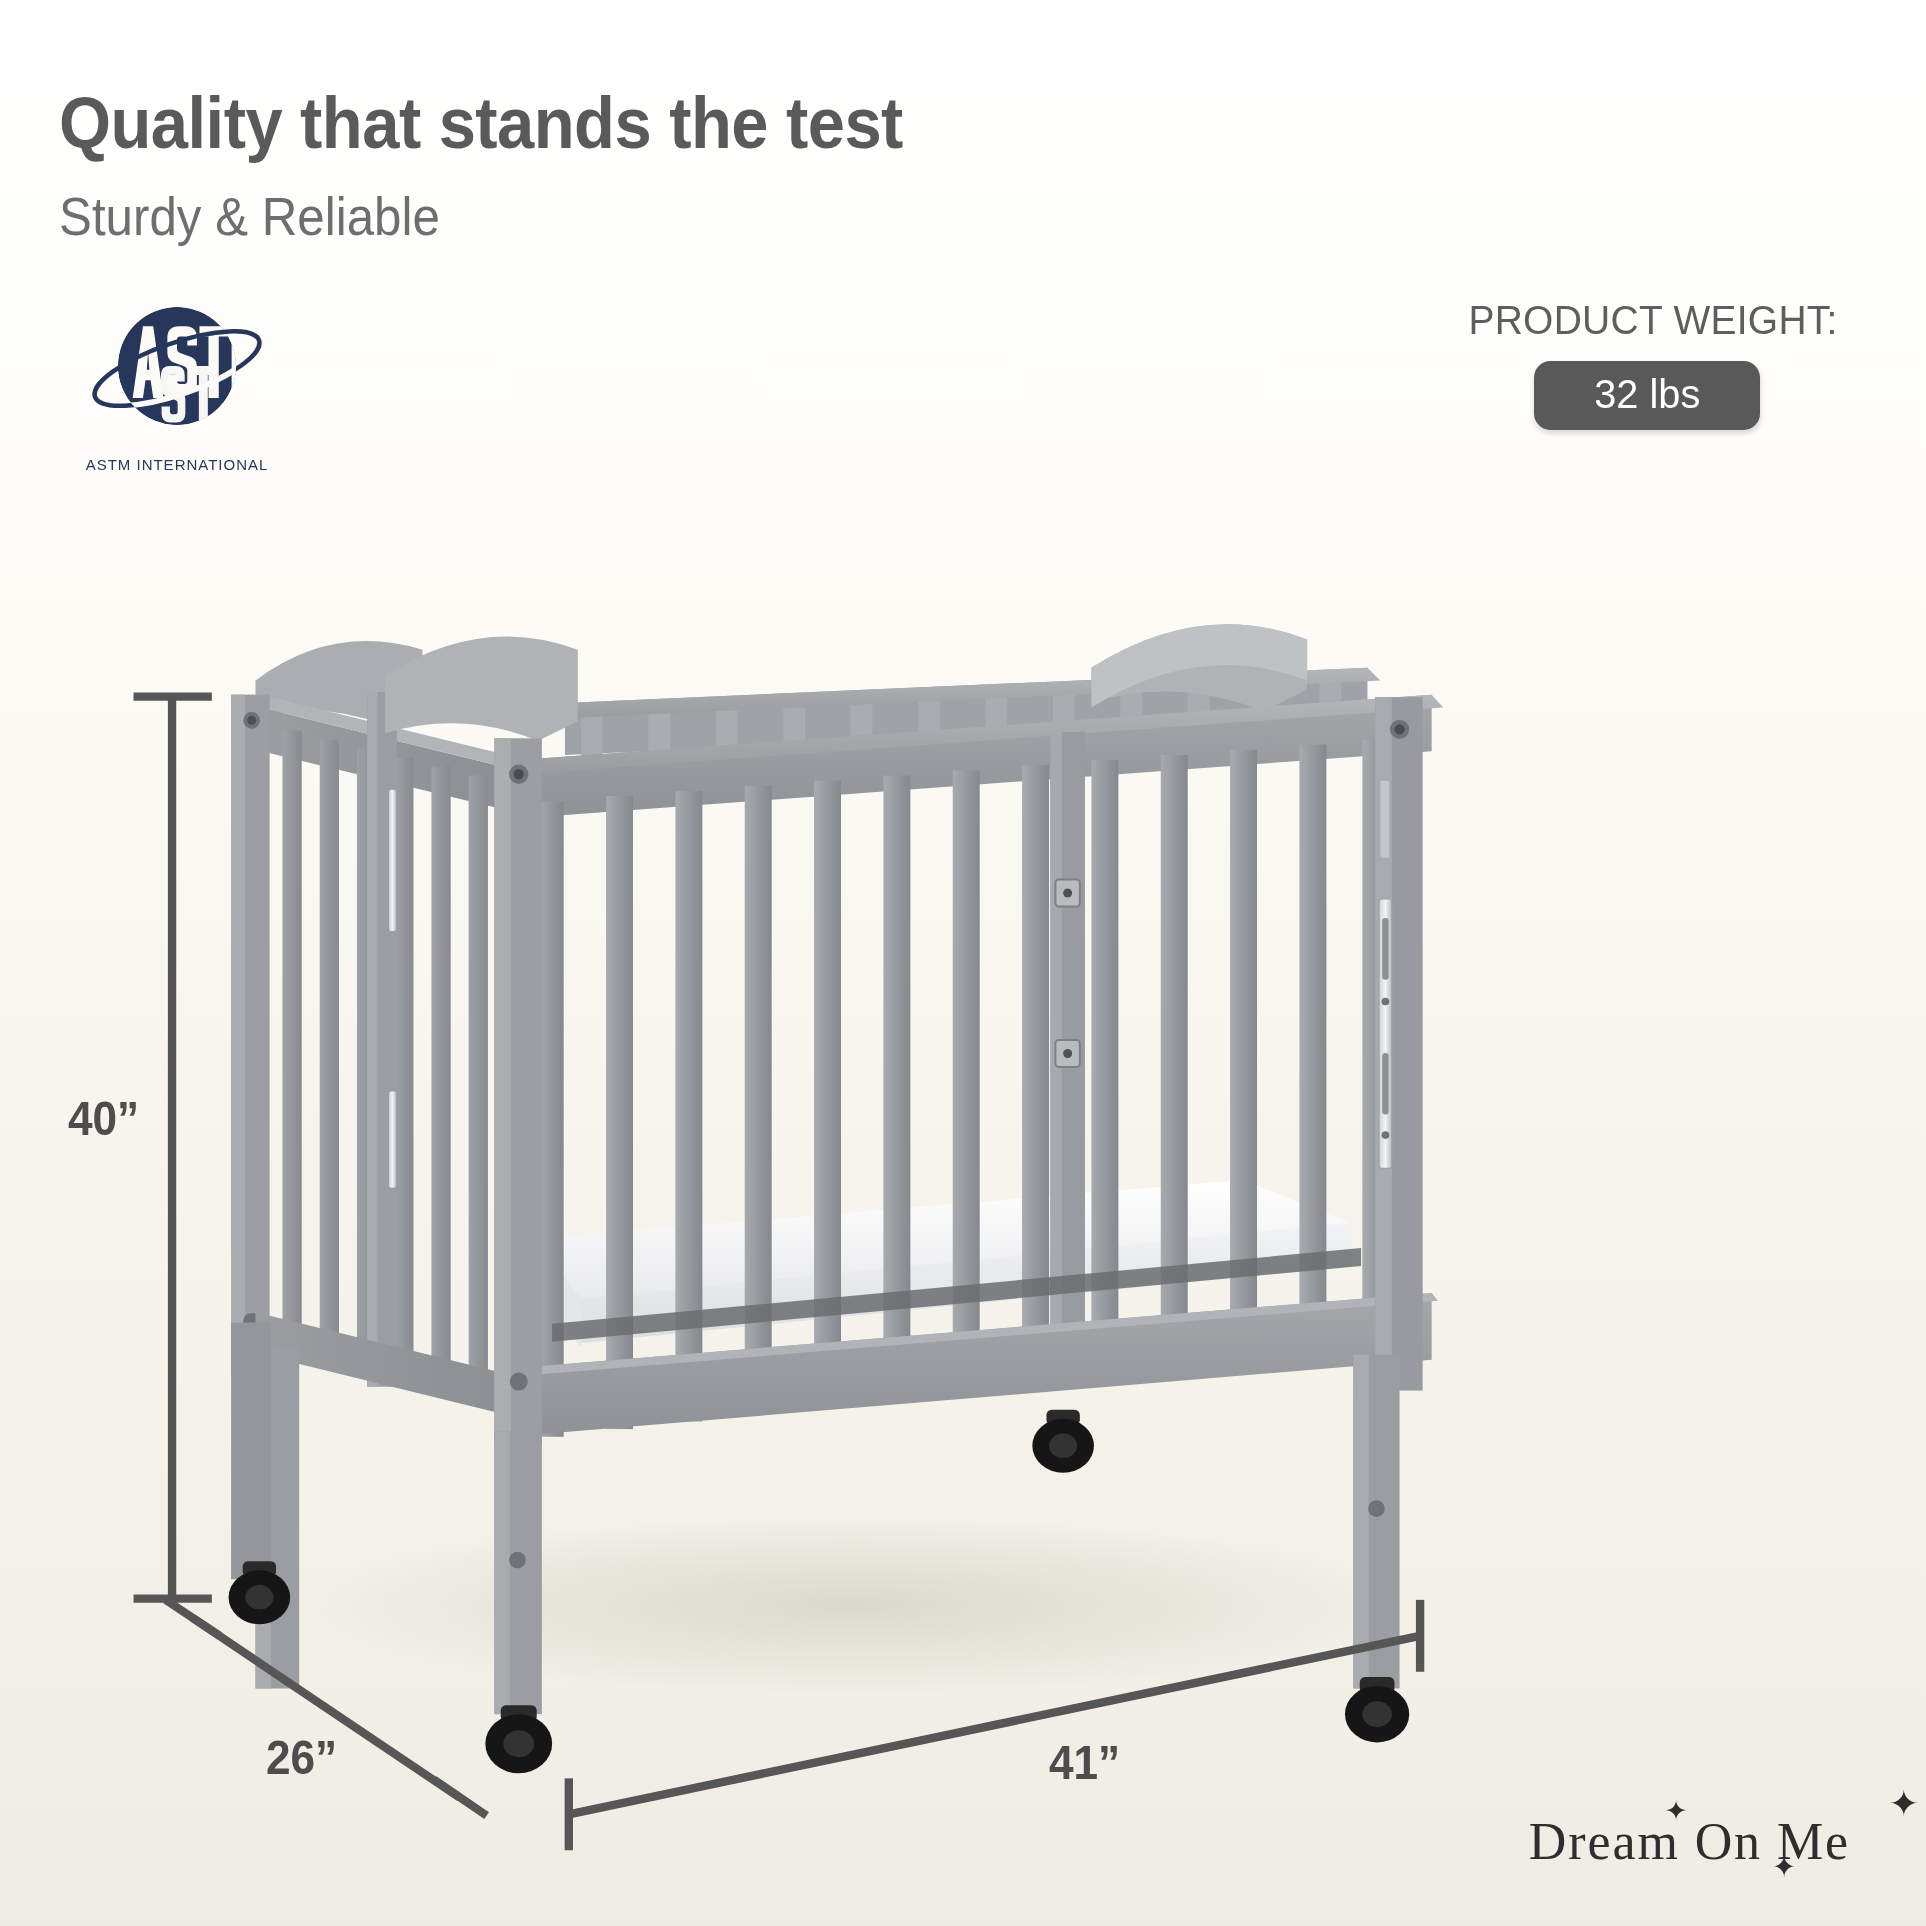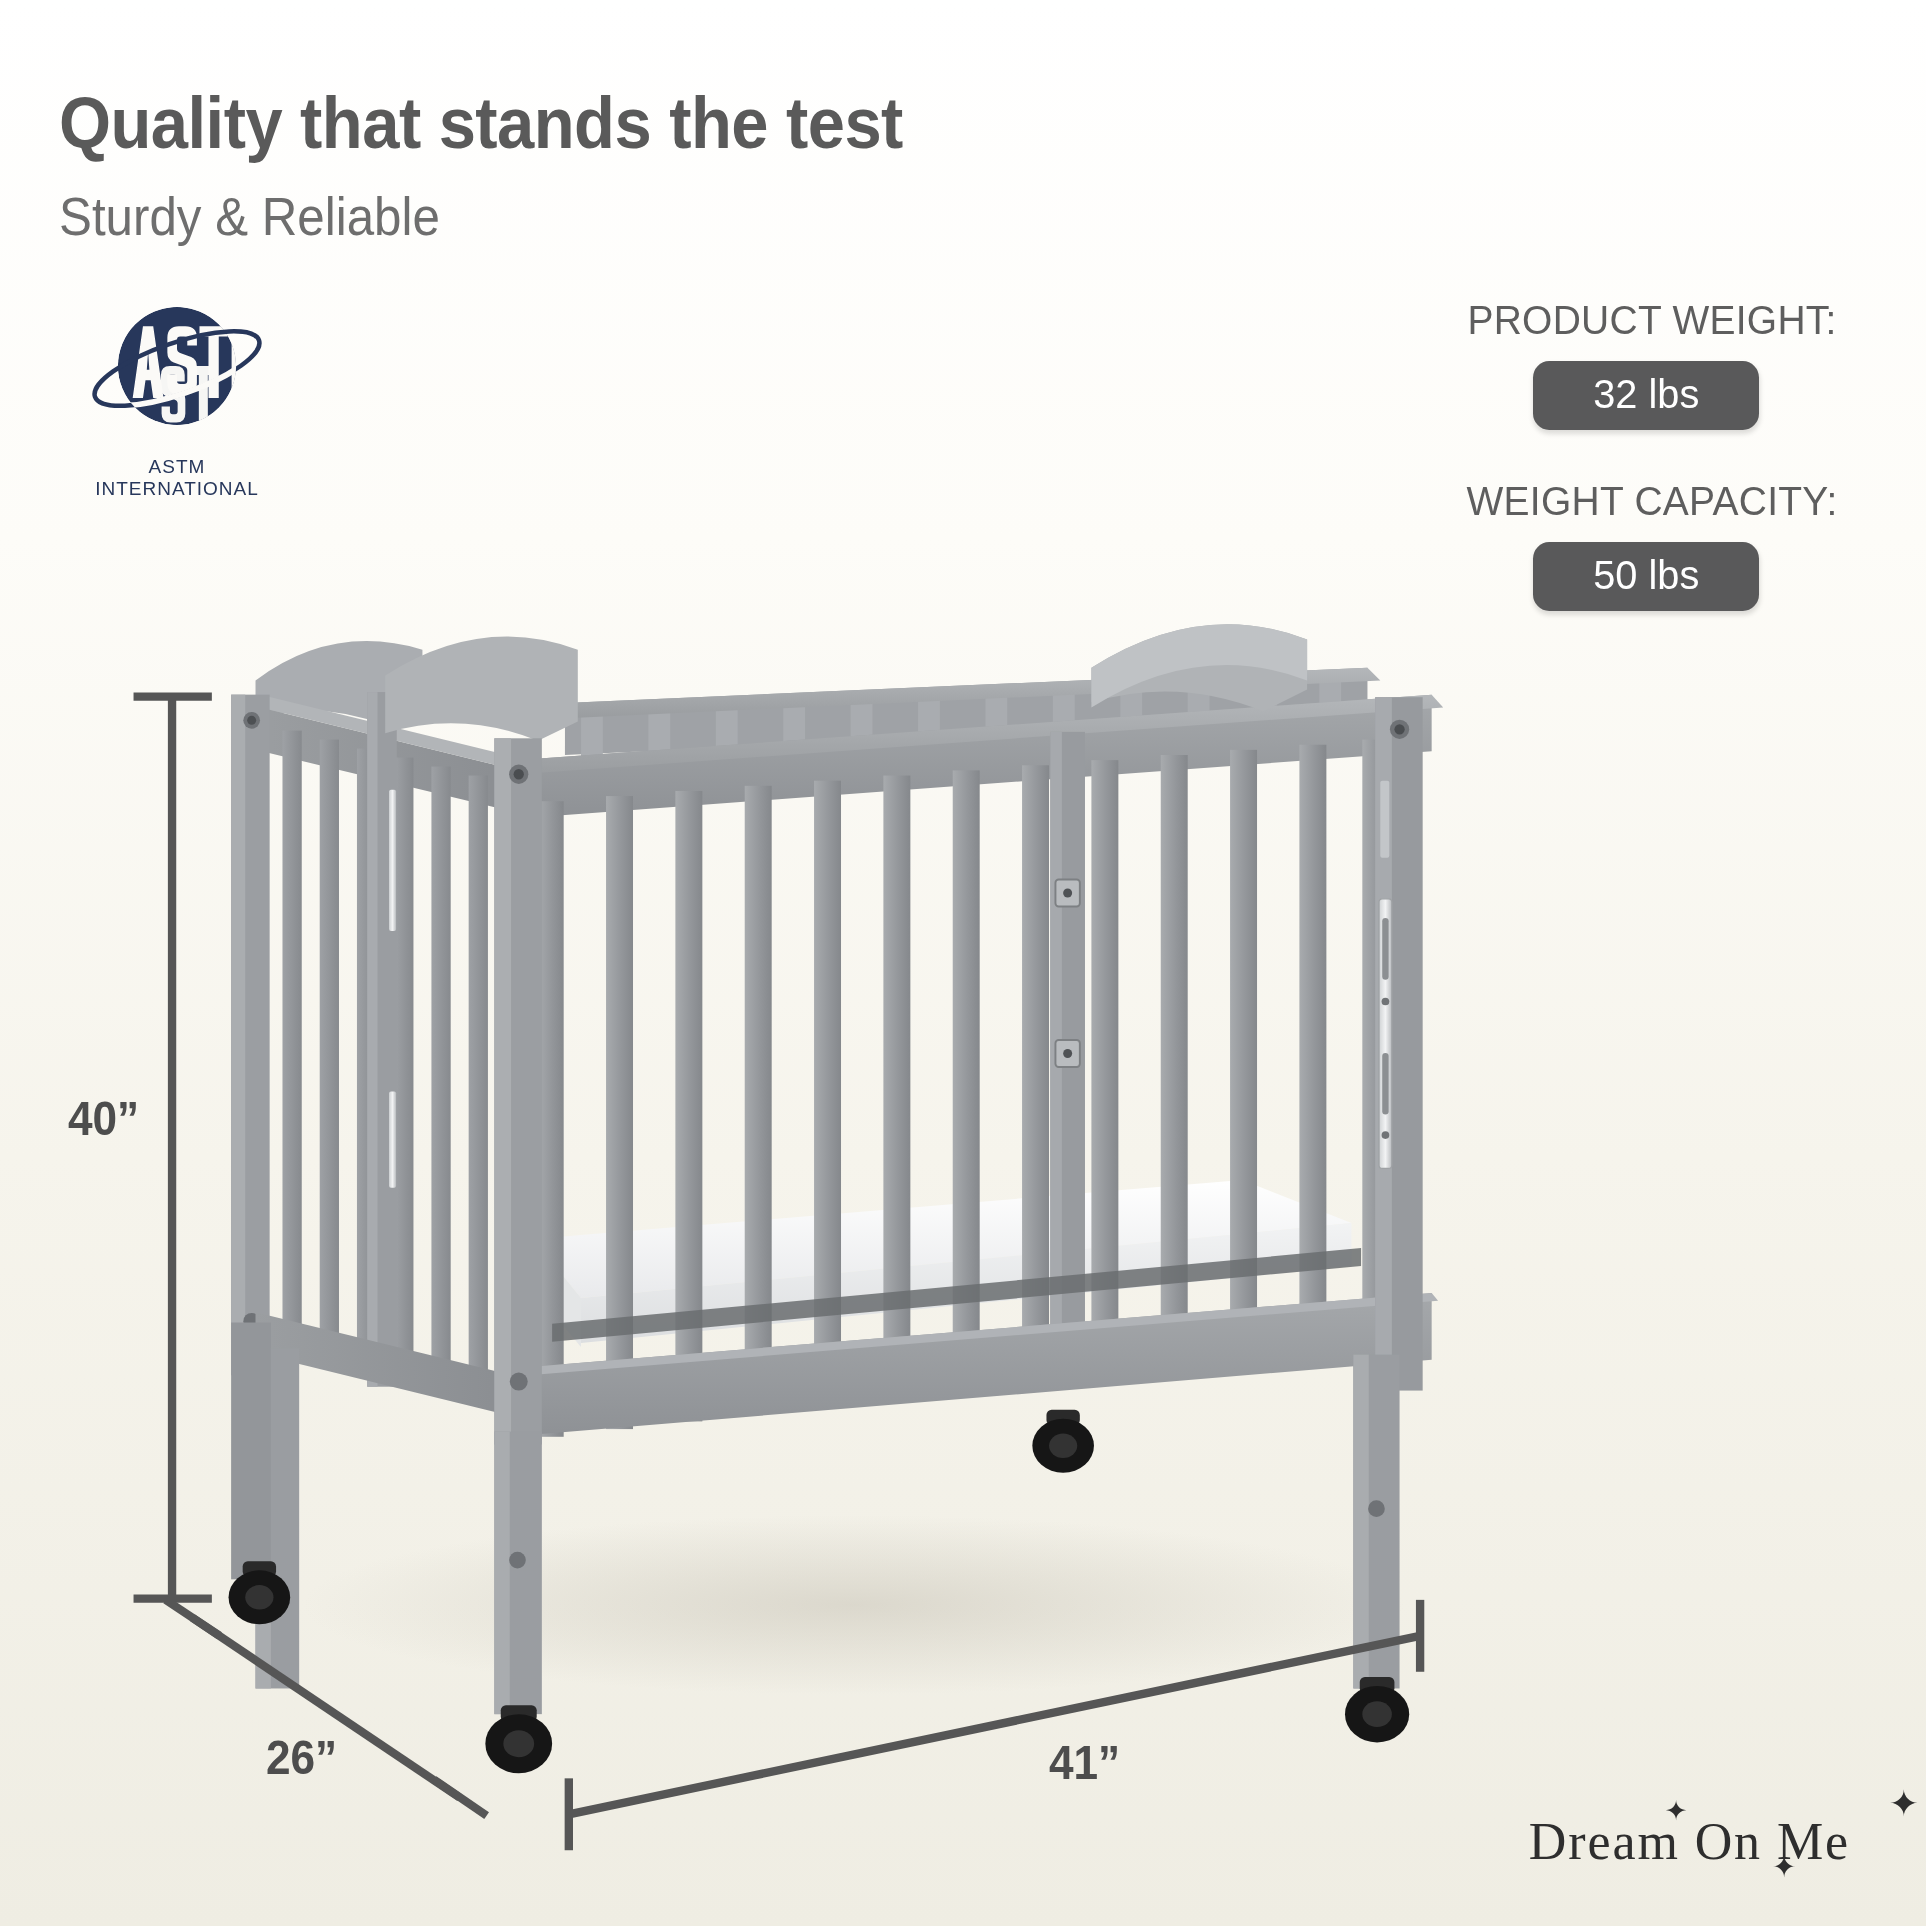--- a/index.html
+++ b/index.html
@@ -23,21 +23,21 @@
     font-size:53px;font-weight:400;color:#6e6e6e;
     white-space:nowrap;
     transform:scaleX(.93);transform-origin:left center;
   }
 
   
   .astm{position:absolute;left:71px;top:290px;width:212px;}
   .astm svg{display:block;}
   .astm-name{
     margin-top:5.1px;text-align:center;
-    font-size:19px;letter-spacing:1px;color:#27375b;font-weight:400;
+    font-size:15px;letter-spacing:1px;color:#27375b;font-weight:400;
   }
 
   
   .stats{position:absolute;right:88px;top:297px;text-align:center;}
   .stat{margin-bottom:48px;}
   .stat:last-child{margin-bottom:0;}
   .stat-label{
     font-size:41px;font-weight:400;color:#5e5e5e;
     letter-spacing:0.3px;white-space:nowrap;
     transform:scaleX(.95);transform-origin:right center;
@@ -120,24 +120,20 @@
         </g>
       </g>
     </svg>
     <div class="astm-name">ASTM INTERNATIONAL</div>
   </div>
 
   <div class="stats">
     <div class="stat">
       <div class="stat-label">PRODUCT WEIGHT:</div>
       <div class="badge">32 lbs</div>
-    </div>
-    <div class="stat">
-      <div class="stat-label">WEIGHT CAPACITY:</div>
-      <div class="badge">50 lbs</div>
     </div>
   </div>
 
   <svg id="crib" viewBox="0 0 3000 3000">
     <defs>
       <linearGradient id="gFront" x1="0" y1="0" x2="0" y2="1">
         <stop offset="0" stop-color="#a5a8ab"></stop>
           <stop offset="1" stop-color="#8e9195"></stop>
       </linearGradient>
       <linearGradient id="gSide" x1="0" y1="0" x2="1" y2="0">

